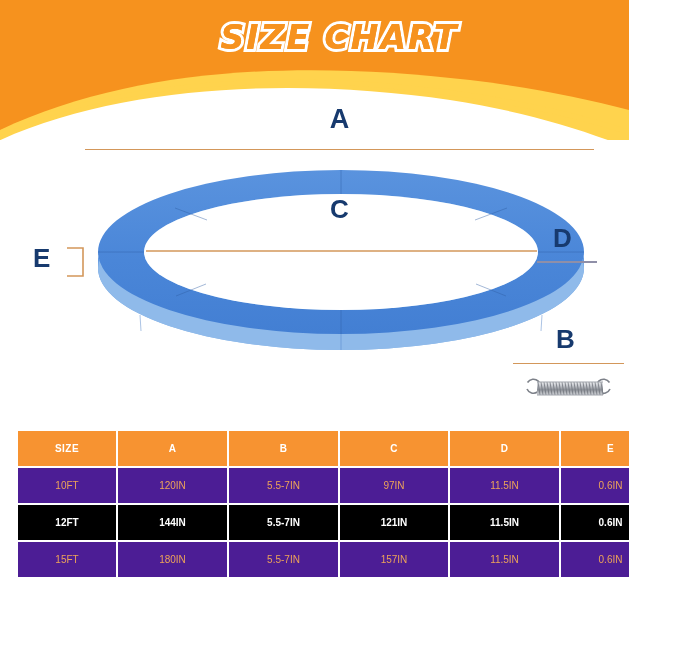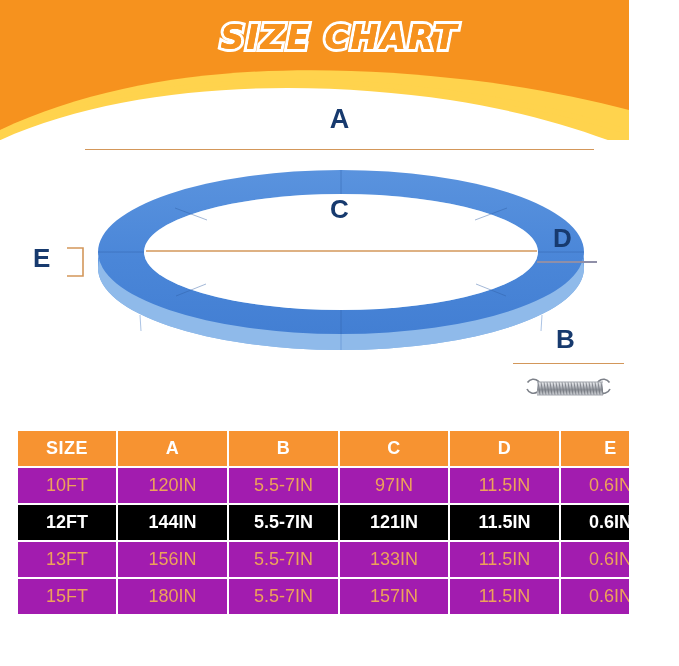--- a/index.html
+++ b/index.html
@@ -68,35 +68,35 @@
   .sizetable{
     position:absolute;left:18px;top:431px;width:642px;
     border-collapse:separate;
     border-spacing:0;
     table-layout:fixed;
   }
   .sizetable td,.sizetable th{
     height:35px;
     text-align:center;
     vertical-align:middle;
-    font-size:18px;
+    font-size:10px;
     font-family:"Liberation Sans", sans-serif;
     padding:0;
     border-right:2px solid #ffffff;
     border-bottom:2px solid #ffffff;
   }
   .sizetable td:last-child,.sizetable th:last-child{border-right:none;}
   thead th{
     background:#f79331;
     color:#ffffff;
     font-weight:bold;
     letter-spacing:.5px;
   }
   tbody tr.odd td{
-    background:#a21caf;
+    background:#4c1d95;
     color:#eda359;
   }
   tbody tr.even td{
     background:#000000;
     color:#ffffff;
     font-weight:bold;
   }
   tbody tr.even td.firstcol{font-weight:bold;}
   .col-size{width:100px;}
   .col-a{width:111px;}
@@ -254,28 +254,20 @@
       </tr>
       <tr class="even">
         <td class="firstcol">12FT</td>
         <td>144IN</td>
         <td>5.5-7IN</td>
         <td>121IN</td>
         <td>11.5IN</td>
         <td>0.6IN</td>
       </tr>
       <tr class="odd">
-        <td class="firstcol">13FT</td>
-        <td>156IN</td>
-        <td>5.5-7IN</td>
-        <td>133IN</td>
-        <td>11.5IN</td>
-        <td>0.6IN</td>
-      </tr>
-      <tr class="odd">
         <td class="firstcol">15FT</td>
         <td>180IN</td>
         <td>5.5-7IN</td>
         <td>157IN</td>
         <td>11.5IN</td>
         <td>0.6IN</td>
       </tr>
     </tbody>
   </table>
 

